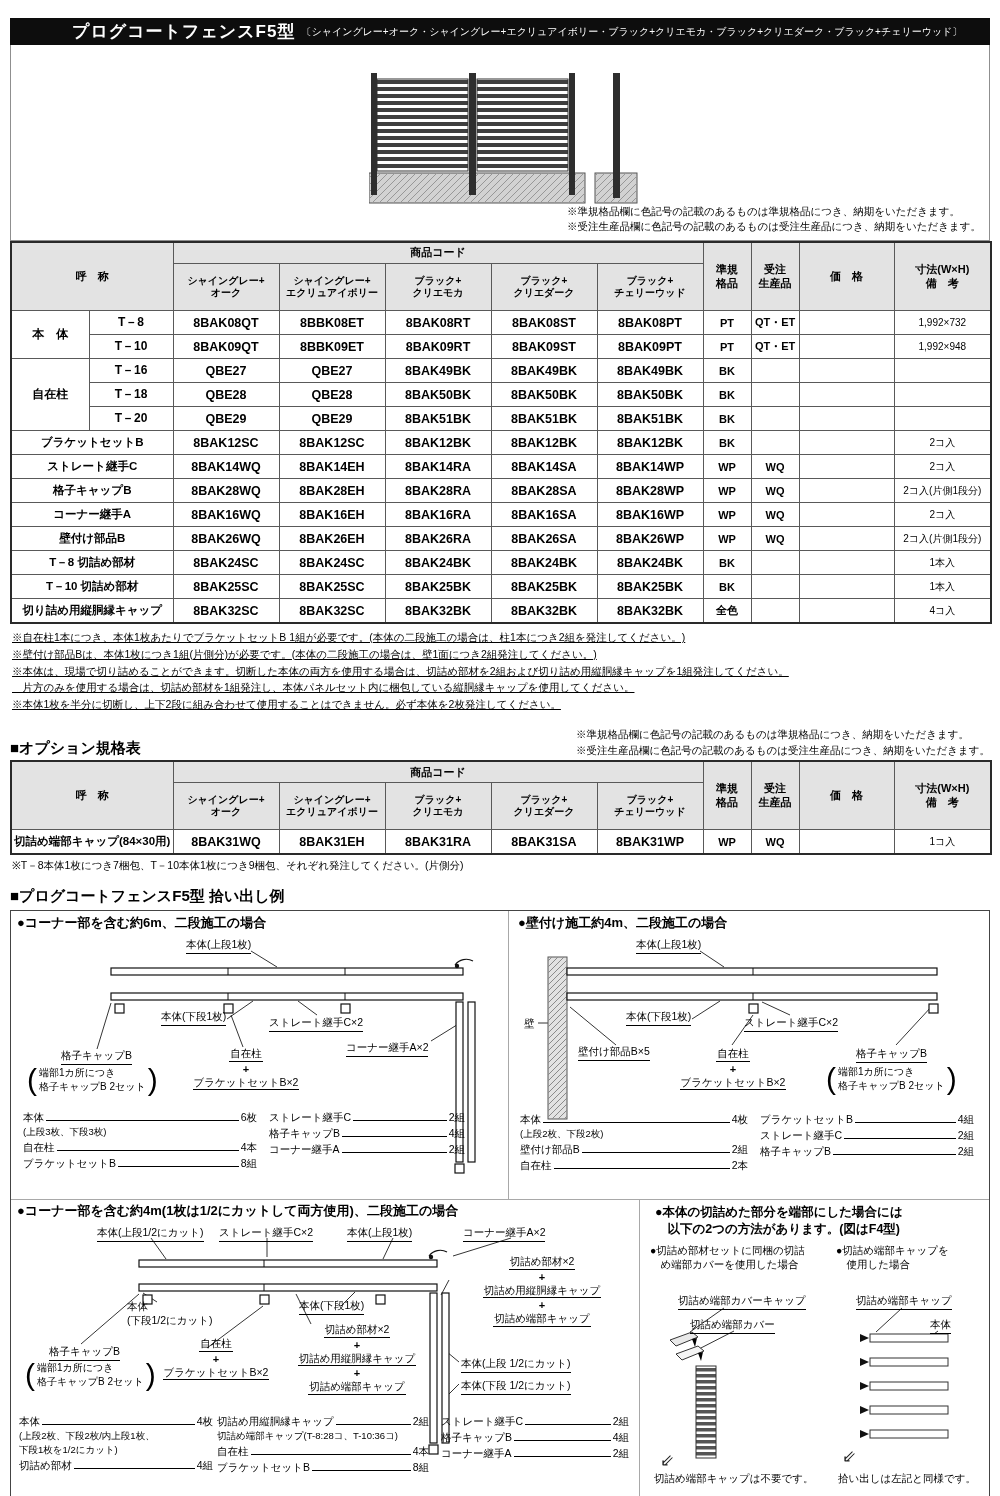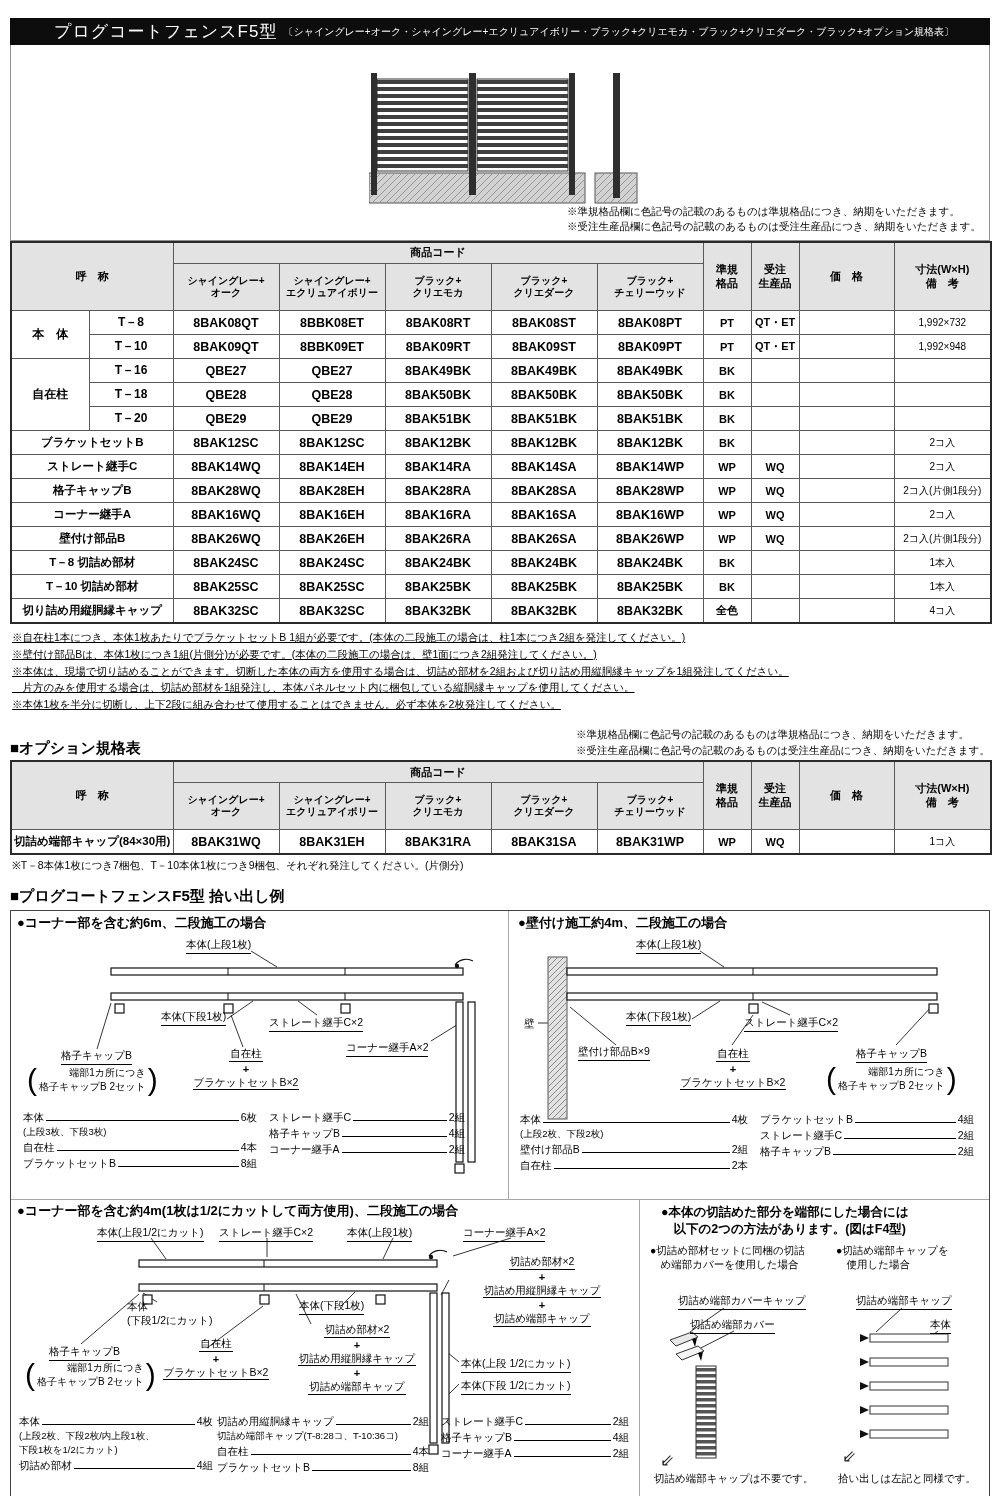--- a/index.html
+++ b/index.html
@@ -1,19 +1,19 @@
 <!DOCTYPE html>
 <html><head>
 <meta charset="utf-8">
 <style>
 html,body{margin:0;padding:0;}
 body{width:1000px;height:1496px;background:#fff;font-family:"Liberation Sans",sans-serif;color:#000;}
 .page{position:relative;width:1000px;padding:18px 10px 0;box-sizing:border-box;}
 .titlebar{background:#0d0d0d;color:#fff;height:27px;display:flex;align-items:center;}
-.titlebar .t{font-size:17px;font-weight:normal;margin-left:44px;white-space:nowrap;letter-spacing:1px;text-align:right;}
+.titlebar .t{font-size:17px;font-weight:bold;margin-left:62px;white-space:nowrap;letter-spacing:1px;text-align:right;}
 .titlebar .s{font-size:10px;margin-left:6px;white-space:nowrap;}
 .illus-area{position:relative;height:196px;border:1px solid #8f8f8f;border-top:none;box-sizing:border-box;}
 .illus-svg{position:absolute;left:358px;top:28px;}
 .notes-block{font-size:10.5px;line-height:1.5;}
 .notes-top{position:absolute;right:8px;bottom:5px;}
 table.spec{width:980px;border-collapse:collapse;table-layout:fixed;border:2px solid #2a2a2a;}
 .spec th,.spec td{border:1px solid #595959;text-align:center;vertical-align:middle;padding:0 2px;white-space:pre-line;overflow:hidden;}
 .spec th{background:#e3e3e3;font-size:11px;font-weight:bold;line-height:1.25;}
 .spec thead tr:first-child th{height:20px;}
 .spec th.color{font-size:10px;height:46px;}
@@ -37,37 +37,37 @@
 .qtitle{position:absolute;font-size:13px;font-weight:bold;white-space:pre-line;line-height:1.35;}
 .qtitle.small{font-size:12.5px;}
 .lbl{position:absolute;font-size:10.5px;white-space:pre-line;line-height:1.3;}
 .lbl.u{border-bottom:1px solid #000;padding-bottom:1px;white-space:nowrap;}
 .stack{position:absolute;font-size:10.5px;text-align:center;line-height:1;}
 .stack>div{margin-bottom:2px;}
 .stack .su{display:inline-block;border-bottom:1px solid #000;padding:0 1px 2px;}
 .stack .sp{display:block;font-size:11px;font-weight:bold;margin:0 0 2px;}
 .paren{position:absolute;display:flex;align-items:center;}
 .paren .pg{font-size:30px;font-weight:300;line-height:0.9;}
-.paren .pt{font-size:10px;line-height:1.35;white-space:pre-line;text-align:right;margin:0 2px;}
+.paren .pt{font-size:10px;line-height:1.35;white-space:pre-line;text-align:left;margin:0 2px;}
 .plist{position:absolute;font-size:10.5px;}
 .pl-row{display:flex;align-items:flex-end;margin-bottom:2px;}
 .pl-row .pl-name{white-space:nowrap;}
 .pl-row .pl-line{flex:1 1 auto;border-bottom:1px solid #000;margin:0 2px 4px;min-width:10px;}
 .pl-row .pl-qty{white-space:nowrap;}
 .pl-row.cont{font-size:9.5px;margin-top:-1px;}
 .arrow-glyph{position:absolute;font-size:17px;color:#222;}
 </style>
 </head>
 <body>
 
 <div class="page">
 
   <div class="titlebar">
     <span class="t">プログコートフェンスF5型</span>
-    <span class="s">〔シャイングレー+オーク・シャイングレー+エクリュアイボリー・ブラック+クリエモカ・ブラック+クリエダーク・ブラック+オプション規格表〕</span>
+    <span class="s">〔シャイングレー+オーク・シャイングレー+エクリュアイボリー・ブラック+クリエモカ・ブラック+クリエダーク・ブラック+チェリーウッド〕</span>
   </div>
 
   <div class="illus-area">
     <svg class="illus-svg" width="285" height="152" viewBox="0 0 285 152">
       <defs>
         <pattern id="slatsA" width="8" height="7" patternUnits="userSpaceOnUse">
             <rect width="8" height="4" fill="#3f3f3f"></rect>
           </pattern>
         <pattern id="hatchA" width="7" height="7" patternUnits="userSpaceOnUse">
             <path d="M0 7 L7 0" stroke="#979797" stroke-width="1" fill="none"></path>
@@ -482,21 +482,21 @@
         <g stroke="#111" stroke-width="1">
           <line x1="245" y1="57" x2="245" y2="64"></line>
             <line x1="245" y1="82" x2="245" y2="89"></line>
         </g>
       </svg>
       <div class="qtitle" style="left:10px;top:3px">●壁付け施工約4m、二段施工の場合</div>
       <div class="lbl u" style="left:128px;top:27px">本体(上段1枚)</div>
       <div class="lbl u" style="left:118px;top:99px">本体(下段1枚)</div>
       <div class="lbl u" style="left:236px;top:105px">ストレート継手C×2</div>
       <div class="lbl" style="left:16px;top:106px">壁</div>
-      <div class="lbl u" style="left:70px;top:134px">壁付け部品B×9</div>
+      <div class="lbl u" style="left:70px;top:134px">壁付け部品B×5</div>
       <div class="stack" style="left:160px;top:137px;width:130px">
         <div><span class="su">自在柱</span></div>
         <div class="sp">+</div>
         <div><span class="su">ブラケットセットB×2</span></div>
       </div>
       <div class="lbl u" style="left:348px;top:136px">格子キャップB</div>
       <div class="paren" style="left:318px;top:154px">
         <span class="pg">(</span>
         <span class="pt">端部1カ所につき
 格子キャップB 2セット</span>
@@ -693,21 +693,21 @@
           <rect x="230" y="230" width="78" height="8"></rect>
         </g>
         <g fill="#111">
           <polygon points="220,134 229,138 220,142"></polygon>
           <polygon points="220,158 229,162 220,166"></polygon>
           <polygon points="220,182 229,186 220,190"></polygon>
           <polygon points="220,206 229,210 220,214"></polygon>
           <polygon points="220,230 229,234 220,238"></polygon>
         </g>
       </svg>
-      <div class="qtitle small" style="left:21px;top:4px">●本体の切詰めた部分を端部にした場合には
+      <div class="qtitle small" style="left:15px;top:4px">●本体の切詰めた部分を端部にした場合には
 　以下の2つの方法があります。(図はF4型)</div>
       <div class="lbl" style="left:10px;top:44px">●切詰め部材セットに同梱の切詰
 　め端部カバーを使用した場合</div>
       <div class="lbl" style="left:196px;top:44px">●切詰め端部キャップを
 　使用した場合</div>
       <div class="lbl u" style="left:38px;top:94px">切詰め端部カバーキャップ</div>
       <div class="lbl u" style="left:50px;top:118px">切詰め端部カバー</div>
       <div class="lbl u" style="left:216px;top:94px">切詰め端部キャップ</div>
       <div class="lbl u" style="left:290px;top:118px">本体</div>
       <div class="arrow-glyph" style="left:20px;top:250px">⇙</div>

